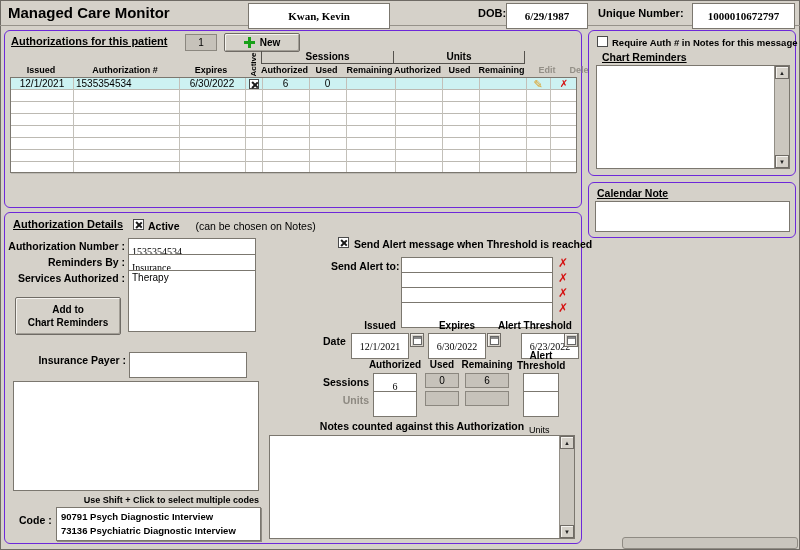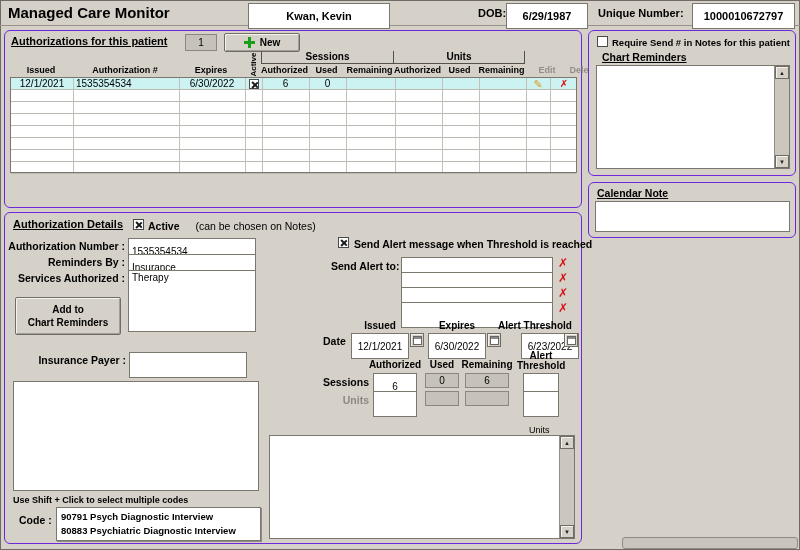--- a/index.html
+++ b/index.html
@@ -4,21 +4,21 @@
 <style>
   *{margin:0;padding:0;box-sizing:border-box}
   html,body{background:#8a8a8a}
   #app{position:relative;width:800px;height:550px;background:#d5d1c9;overflow:hidden;
        font-family:"Liberation Sans","DejaVu Sans",sans-serif;font-size:11px;color:#000;
        box-shadow:inset 0 0 0 1px #6e6a64}
   .abs{position:absolute}
   .b{font-weight:bold}
   .u{text-decoration:underline}
   .panel{position:absolute;border:1px solid #6d28d9;border-radius:6px;background:#d5d1c9}
-  .tb{position:absolute;background:#fff;border:1px solid #7b776f;font-family:Liberation Sans, sans-serif;font-size:10px;
+  .tb{position:absolute;background:#fff;border:1px solid #7b776f;font-family:Liberation Serif, serif;font-size:10px;
       padding:12px 3px;outline:none;color:#000}
   .tb.center{text-align:center}
   .tb.b{font-weight:bold}
   .graybox{position:absolute;background:#c6c2ba;border:1px solid #8b877f;font-size:10px;text-align:center;line-height:14px}
   .btn{position:absolute;background:#d5d1c9;border:1px solid #6f6b65;border-radius:2px;
        box-shadow:inset 1px 1px 0 #f5f3ef, inset -1px -1px 0 #a29e96;
        font-size:10px;font-weight:bold;display:flex;align-items:center;justify-content:center;cursor:default}
   .cb{position:absolute;width:11px;height:11px;background:#fff;border:1px solid #4a4a4a}
   .cb.checked::before,.cb.checked::after{content:"";position:absolute;left:4px;top:0.5px;width:1.5px;height:8px;background:#1a1a1a}
   .cb.checked::before{transform:rotate(45deg)}
@@ -116,21 +116,21 @@
         <i class="vl" style="left:431px"></i>
         <i class="vl" style="left:468px"></i>
         <i class="vl" style="left:515px"></i>
         <i class="vl" style="left:539px"></i>
       </div>
     </div>
   </div>
 
   <div class="panel" style="left:588px;top:30px;width:208px;height:146px">
     <span class="cb" style="left:8px;top:5px"></span>
-    <div class="abs b" style="left:23px;top:6px;font-size:9.5px;white-space:nowrap">Require Send # in Notes for this patient</div>
+    <div class="abs b" style="left:23px;top:6px;font-size:9.5px;white-space:nowrap">Require Auth # in Notes for this message</div>
     <div class="abs b u" style="left:13px;top:20px;font-size:10.5px">Chart Reminders</div>
     <div class="listbox" style="left:7px;top:34px;width:194px;height:104px">
       <div class="vscroll">
         <div class="sbtn" style="top:0">▲</div>
         <div class="sbtn" style="bottom:0">▼</div>
       </div>
     </div>
   </div>
 
   <div class="panel" style="left:588px;top:182px;width:208px;height:56px">
@@ -154,25 +154,25 @@
     <div class="listbox" style="left:123px;top:57px;width:128px;height:62px;font-size:10px;padding:1px 3px">
       <div>Therapy</div>
     </div>
     <div class="btn" style="left:10px;top:84px;width:106px;height:38px;flex-direction:column;line-height:13px">
       <span>Add to</span>
       <span>Chart Reminders</span>
     </div>
     <div class="abs b" style="left:0;top:141px;width:121px;text-align:right;font-size:10.5px">Insurance Payer :</div>
     <input class="tb" style="left: 124px; top: 139px; width: 118px; height: 15px;" value="">
     <div class="listbox" style="left:8px;top:168px;width:246px;height:110px"></div>
-    <div class="abs b" style="left:8px;top:282px;width:246px;text-align:left;font-size:9px">Use Shift + Click to select multiple codes</div>
+    <div class="abs b" style="left:8px;top:282px;width:246px;text-align:right;font-size:9px">Use Shift + Click to select multiple codes</div>
     <div class="abs b" style="left:14px;top:301px;font-size:10.5px">Code :</div>
     <div class="listbox" style="left:51px;top:294px;width:205px;height:34px;font-size:9.5px;font-weight:bold;line-height:14px;padding:2px 4px;box-shadow:1px 1px 0 #8f8b83;white-space:nowrap;overflow:hidden">
       <div>90791 Psych Diagnostic Interview</div>
-      <div>80883 Psychiatric Diagnostic Interview</div>
+      <div>73136 Psychiatric Diagnostic Interview</div>
     </div>
 
     <span class="cb checked" style="left:333px;top:24px"></span>
     <div class="abs b" style="left:349px;top:25px;font-size:10.5px;white-space:nowrap">Send Alert message when Threshold is reached</div>
     <div class="abs b" style="left:326px;top:47px;font-size:10.5px">Send Alert to:</div>
     <input class="tb" style="left: 396px; top: 44px; width: 152px; height: 13px;" value="">
     <span class="abs redx" style="left:553px;top:44px">✗</span>
     <input class="tb" style="left: 396px; top: 59px; width: 152px; height: 13px;" value="">
     <span class="abs redx" style="left:553px;top:59px">✗</span>
     <input class="tb" style="left: 396px; top: 74px; width: 152px; height: 13px;" value="">
@@ -210,20 +210,21 @@
     <div class="graybox" style="left:420px;top:160px;width:34px;height:15px">0</div>
     <div class="graybox" style="left:460px;top:160px;width:44px;height:15px">6</div>
     <input class="tb center" style="left: 518px; top: 160px; width: 36px; height: 15px;" value="">
 
     <div class="abs b" style="left:300px;top:181px;width:64px;text-align:right;font-size:10.5px;color:#8d8981">Units</div>
     <input class="tb center" style="left: 368px; top: 178px; width: 44px; height: 15px;" value="">
     <div class="graybox" style="left:420px;top:178px;width:34px;height:15px"></div>
     <div class="graybox" style="left:460px;top:178px;width:44px;height:15px"></div>
     <input class="tb center" style="left: 518px; top: 178px; width: 36px; height: 15px;" value="">
 
+    <div class="abs b" style="left:264px;top:207px;width:306px;text-align:center;font-size:10.5px">Notes counted against this Authorization</div>
     <div class="abs" style="left:524px;top:212px;font-size:9px">Units</div>
     <div class="listbox" style="left:264px;top:222px;width:306px;height:104px">
       <div class="vscroll">
         <div class="sbtn" style="top:0">▲</div>
         <div class="sbtn" style="bottom:0">▼</div>
       </div>
     </div>
   </div>
 
   <div class="abs" style="left:622px;top:537px;width:176px;height:12px;background:#c9c5bd;border:1px solid #8f8b83;border-radius:3px"></div>

